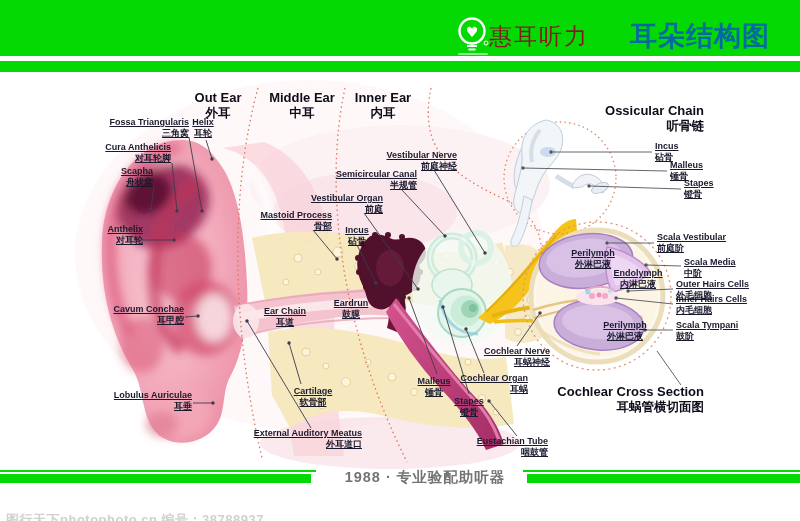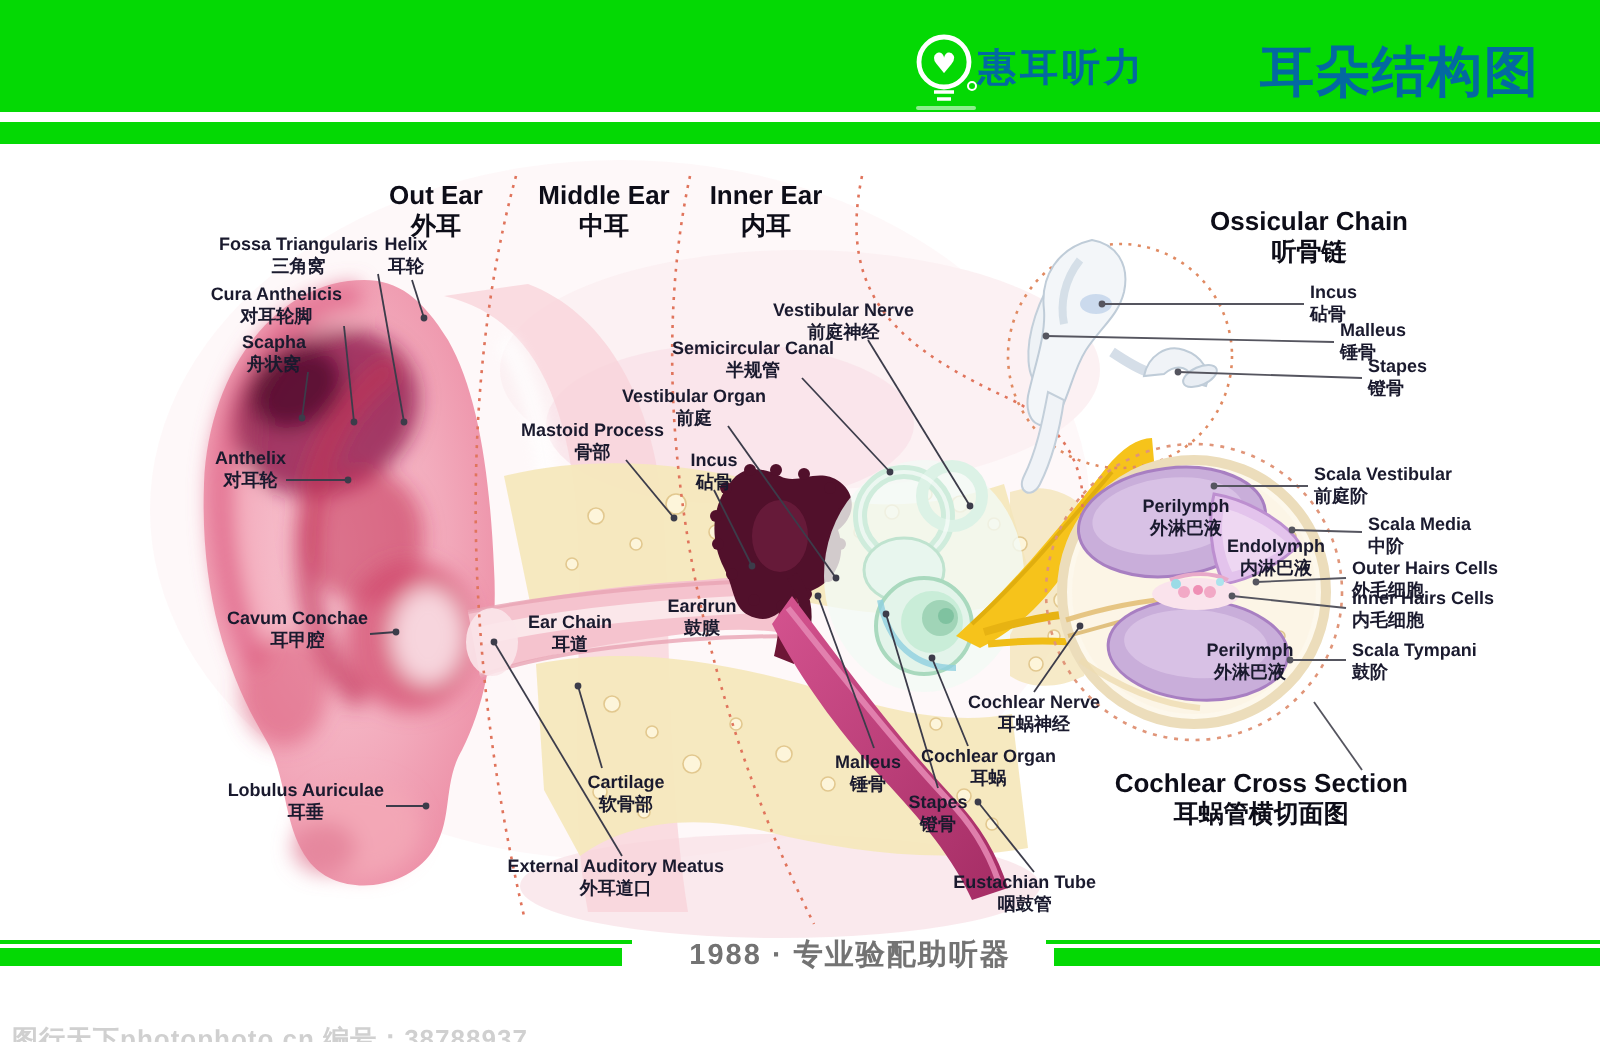--- a/index.html
+++ b/index.html
@@ -2,26 +2,26 @@
 <html><head>
 <meta charset="utf-8">
 <style>
   html,body{margin:0;padding:0;background:#fff;}
   #poster{position:relative;width:800px;height:521px;overflow:hidden;background:#fff;
           font-family:"Liberation Sans","DejaVu Sans",sans-serif;}
   .abs{position:absolute;}
   
   .hdr-bar{position:absolute;left:0;top:0;width:800px;height:56px;background:#04d904;}
   .hdr-bar2{position:absolute;left:0;top:61px;width:800px;height:11px;background:#04d904;}
-  .brand{position:absolute;left:489px;top:21px;color:#0369a1;font-size:19px;font-weight:700;letter-spacing:2px;white-space:nowrap;}
+  .brand{position:absolute;left:489px;top:21px;color:#7f1d1d;font-size:23px;font-weight:400;letter-spacing:2px;white-space:nowrap;}
   .ptitle{position:absolute;left:630px;top:18px;color:#0369a1;font-size:27px;font-weight:900;letter-spacing:1px;white-space:nowrap;}
   
-  .lbl{position:absolute;font-size:9px;font-weight:700;color:#1a1a2e;line-height:1.25;white-space:nowrap;}
+  .lbl{position:absolute;font-size:9px;font-weight:700;color:#1a1a2e;line-height:1.25;white-space:nowrap;text-decoration:underline;}
   .lbl .zh{font-size:9px;font-weight:700;}
-  .ra{text-align:center;}
+  .ra{text-align:right;}
   .ca{text-align:center;}
   .sec{position:absolute;font-size:13px;font-weight:800;color:#0d0d18;line-height:1.2;white-space:nowrap;}
   .sec .zh{font-size:12.5px;}
   
   .bar{position:absolute;background:#04d904;}
   .slogan{position:absolute;left:320px;top:468px;width:210px;text-align:center;
           color:#737373;font-size:14.5px;font-weight:800;letter-spacing:1px;white-space:nowrap;}
   .watermark{position:absolute;left:6px;top:498px;color:#d0d0d0;font-size:13px;font-weight:700;letter-spacing:.5px;white-space:nowrap;margin-top:13px;}
   svg{display:block;}
 </style>

